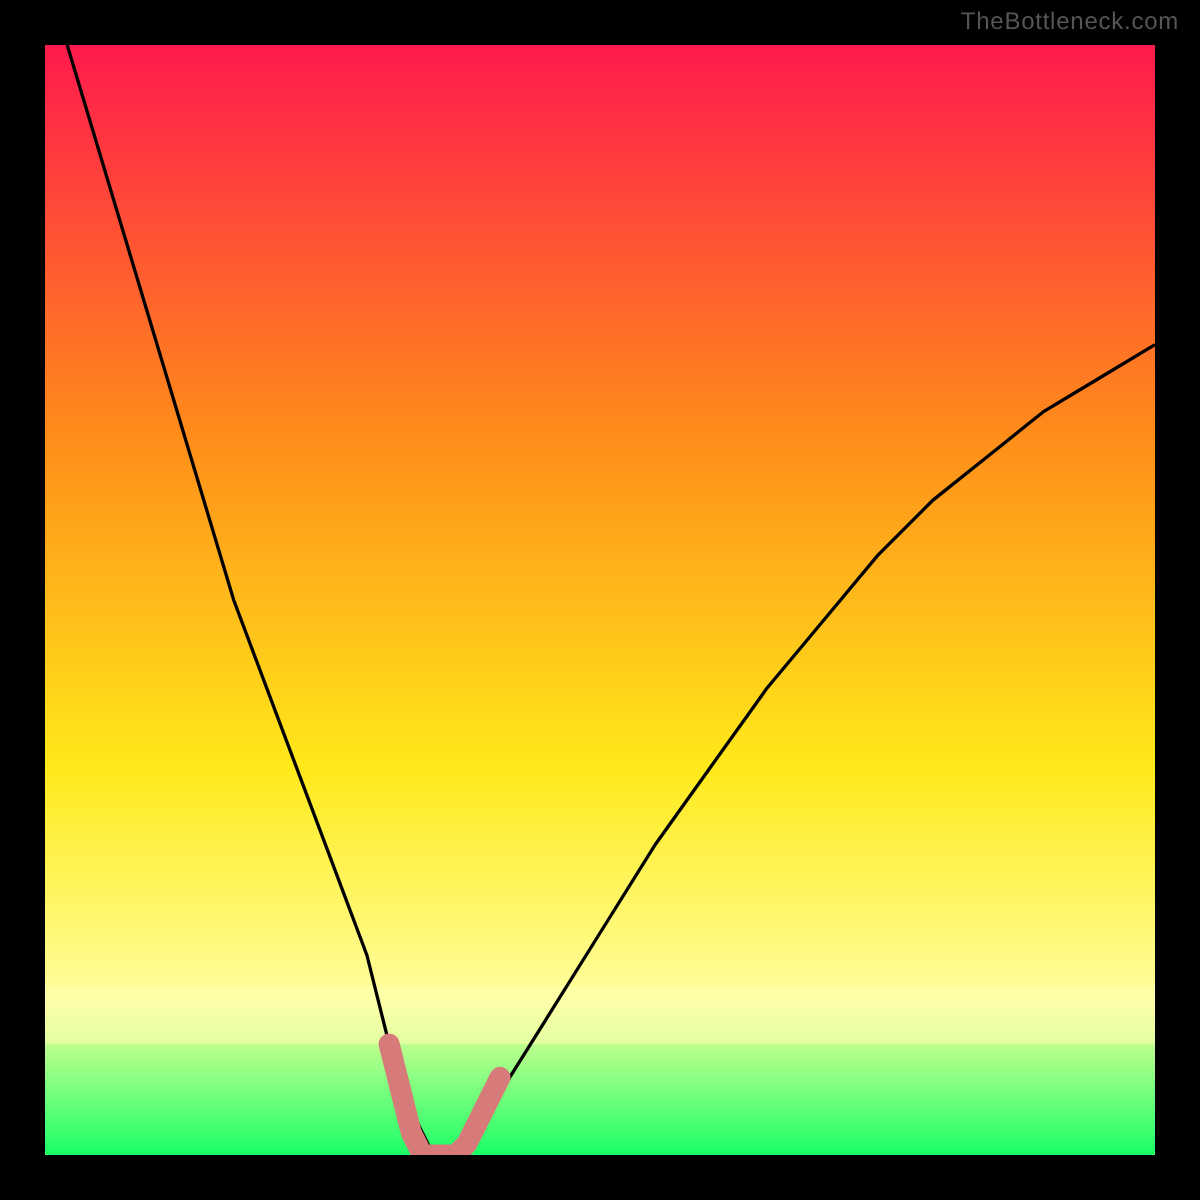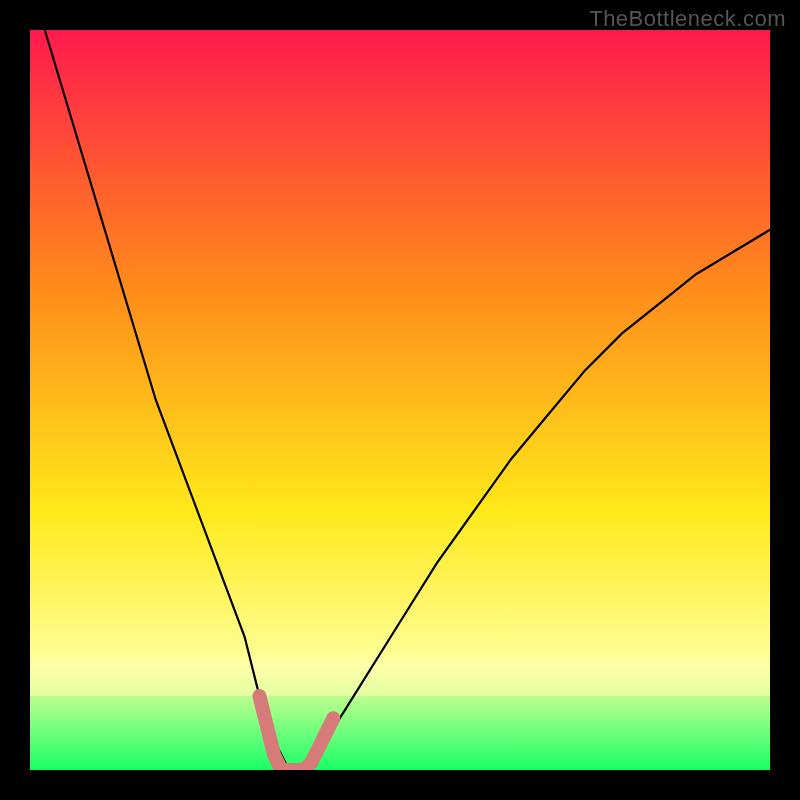--- a/index.html
+++ b/index.html
@@ -15,21 +15,21 @@
     position: relative;
     width: 800px;
     height: 800px;
     background: #000;
   }
   .watermark {
     position: absolute;
     top: 6px;
     right: 14px;
     color: #555;
-    font-size: 22px;
+    font-size: 16px;
     font-weight: 500;
     letter-spacing: 0.5px;
     user-select: none;
   }
   .plot-wrap {
     position: absolute;
     left: 30px;
     top: 30px;
     width: 740px;
     height: 740px;

